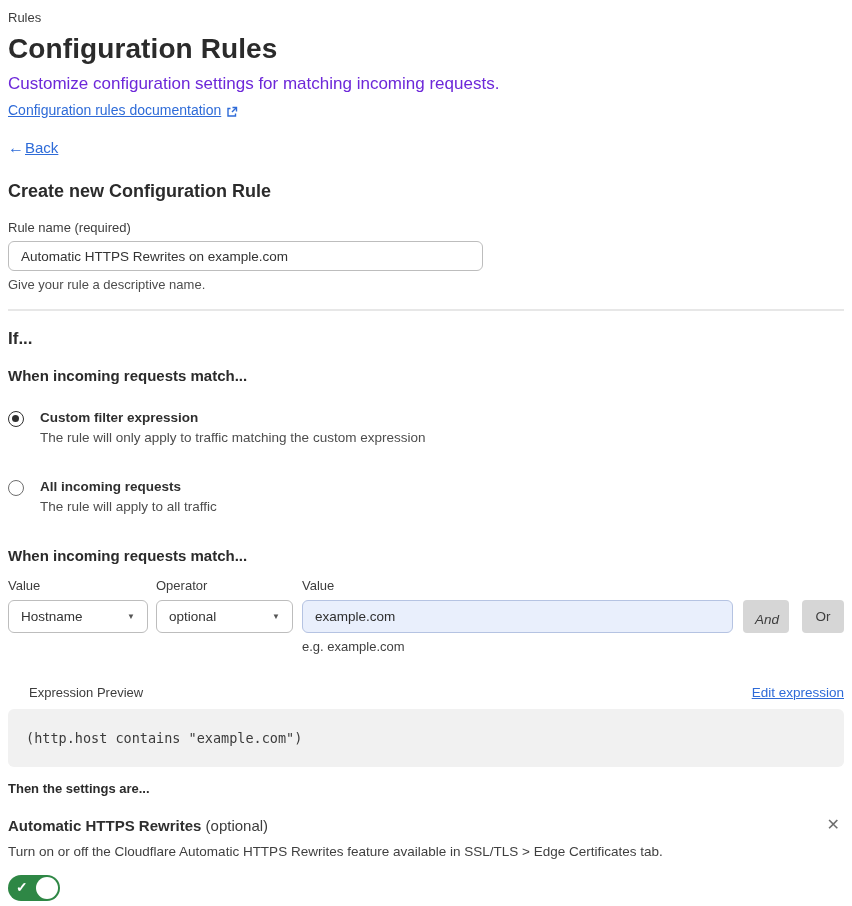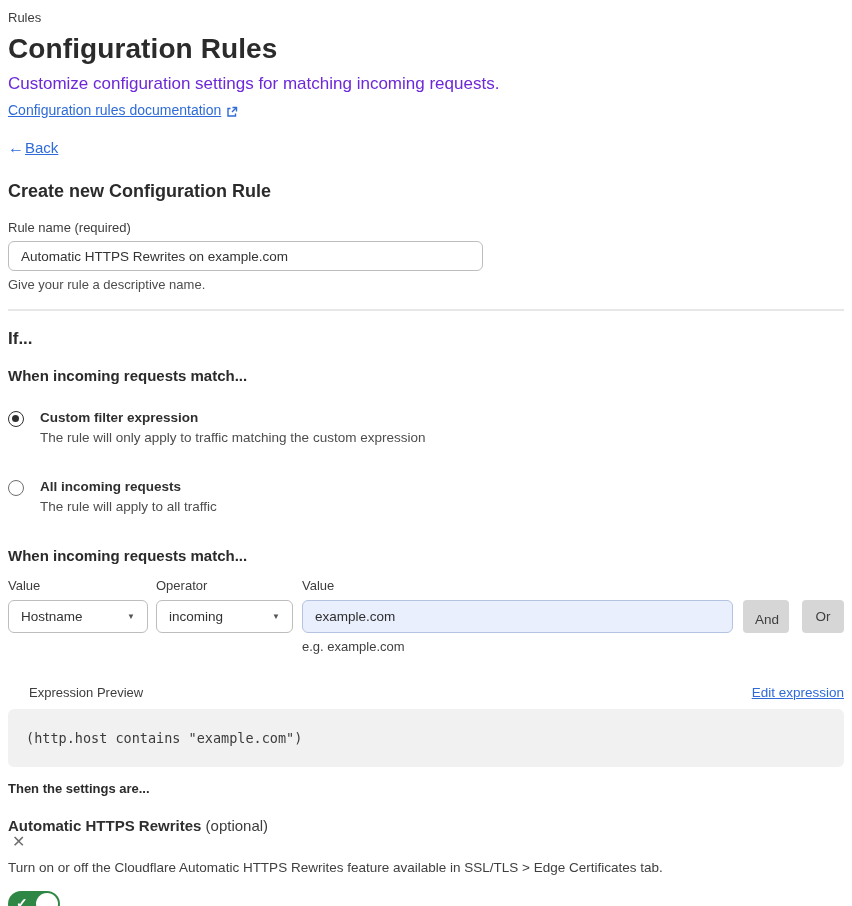--- a/index.html
+++ b/index.html
@@ -75,37 +75,37 @@
     width: 100%; height: 33px;
     background: #e9effc; border: 1px solid #b5c3e2; border-radius: 6px;
     padding: 0 12px; font-size: 13.5px; color: #2f2f2f;
     font-family: "Liberation Sans", sans-serif; outline: none; display: block;
   }
   .andor-btn {
     height: 33px; border: none; border-radius: 4px; background: #d6d6d6;
     color: #3f3f3f; font-size: 13.5px; font-family: "Liberation Sans", sans-serif;
     cursor: pointer; padding: 0 14px;
   }
-  .btn-and { margin-left: 10px; width: 46px; padding: 12px; }
+  .btn-and { margin-left: 10px; width: 46px; padding: 12px; font-style: italic; }
   .btn-or { margin-left: 13px; width: 42px; padding: 0; }
   .value-hint { margin-top: 6px; margin-left: 294px; font-size: 13px; line-height: 15px; color: #3f3f3f; }
 
   
   .preview-row { margin-top: 31px; display: flex; justify-content: space-between; align-items: baseline; margin-left: 21px; }
   .preview-label { font-size: 13px; line-height: 15px; color: #3d3d3d; }
   .edit-link { font-size: 13.5px; }
   .code-block {
     margin-top: 9px; height: 58px; background: #f1f1f1; border-radius: 6px;
     display: flex; align-items: center; padding: 0 18px;
     font-family: "DejaVu Sans Mono", monospace; font-size: 13.5px; color: #3b3b3b;
   }
 
   
   h4.then-heading { margin-top: 13px; font-size: 13px; line-height: 17px; font-weight: 700; color: #2b2b2b; }
-  .setting-header { margin-top: 20px; display: flex; justify-content: space-between; align-items: flex-start; flex-direction: column; }
+  .setting-header { margin-top: 20px; display: flex; justify-content: space-between; align-items: flex-start; }
   .setting-title { font-size: 15px; line-height: 17px; color: #2f2f2f; }
   .setting-name { font-weight: 700; }
   .setting-optional { font-weight: 400; color: #3d3d3d; }
   .close-btn {
     background: none; border: none; cursor: pointer;
     font-size: 16px; line-height: 16px; color: #6e6e6e; padding: 0 4px;
   }
   .setting-desc { margin-top: 10px; font-size: 13.5px; line-height: 15px; color: #3f3f3f; }
 
   .toggle { margin-top: 16px; width: 52px; height: 26px; border-radius: 13px; background: #2e8745; position: relative; cursor: pointer; display: block; border: none; }
@@ -173,21 +173,21 @@
     <div class="builder-col col-field">
       <div class="col-label">Value</div>
       <div class="select-box">
         <span>Hostname</span>
         <span class="chevron">▼</span>
       </div>
     </div>
     <div class="builder-col col-operator">
       <div class="col-label">Operator</div>
       <div class="select-box">
-        <span>incoming</span>
+        <span>optional</span>
         <span class="chevron">▼</span>
       </div>
     </div>
     <div class="builder-col col-value">
       <div class="col-label">Value</div>
       <input class="value-input" type="text" value="example.com" style="">
     </div>
     <button class="andor-btn btn-and">And</button>
     <button class="andor-btn btn-or">Or</button>
   </div>

